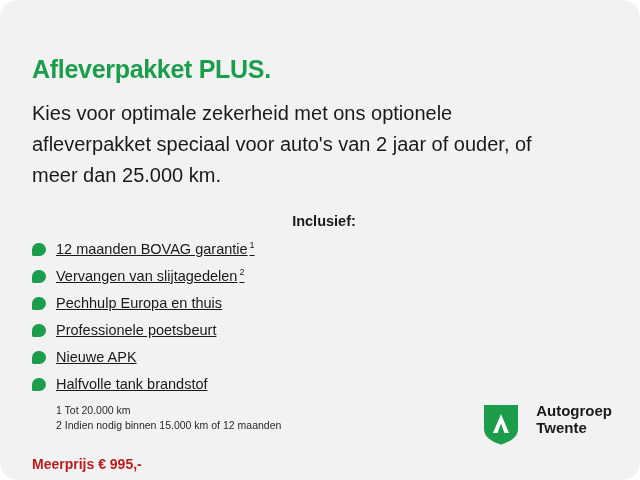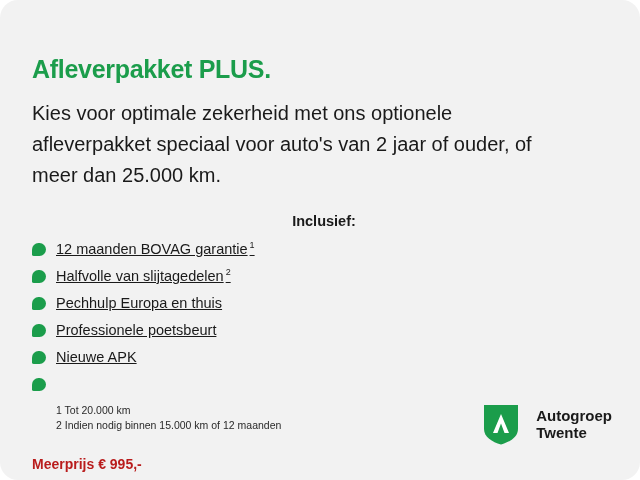--- a/index.html
+++ b/index.html
@@ -87,21 +87,20 @@
     margin: 22px 0 0 0;
     font-size: 14px;
     font-weight: bold;
     color: #b91c1c;
   }
   .logo {
     position: absolute;
     right: 28px;
     bottom: 34px;
     display: flex;
-    align-items: center;
     gap: 16px;
   }
   .logo-mark {
     width: 38px;
     height: 44px;
     position: relative;
   }
   .logo-text {
     font-size: 15px;
     font-weight: bold;
@@ -125,37 +124,37 @@
 
     <div class="incl-label">Inclusief:</div>
 
     <ul class="features">
       <li>
         <span class="bullet"></span>
         <span>12 maanden BOVAG garantie</span><span class="sup">1</span>
       </li>
       <li>
         <span class="bullet"></span>
-        <span>Halfvolle van slijtagedelen</span><span class="sup">2</span>
+        <span>Vervangen van slijtagedelen</span><span class="sup">2</span>
       </li>
       <li>
         <span class="bullet"></span>
         <span>Pechhulp Europa en thuis</span><span class="sup"></span>
       </li>
       <li>
         <span class="bullet"></span>
         <span>Professionele poetsbeurt</span><span class="sup"></span>
       </li>
       <li>
         <span class="bullet"></span>
         <span>Nieuwe APK</span><span class="sup"></span>
       </li>
       <li>
         <span class="bullet"></span>
-        <span class="sup"></span>
+        <span>Halfvolle tank brandstof</span><span class="sup"></span>
       </li>
     </ul>
 
     <div class="footnotes">
       <div>1 Tot 20.000 km</div>
       <div>2 Indien nodig binnen 15.000 km of 12 maanden</div>
     </div>
 
     <div class="price">Meerprijs € 995,-</div>
   </div>

